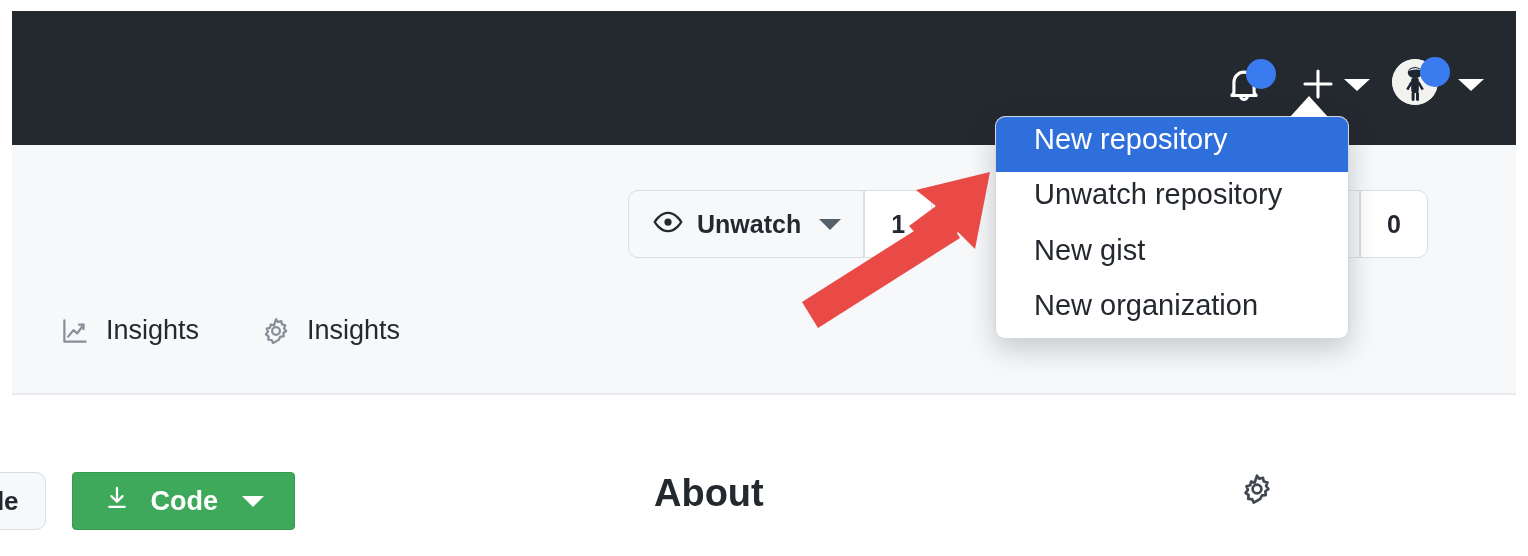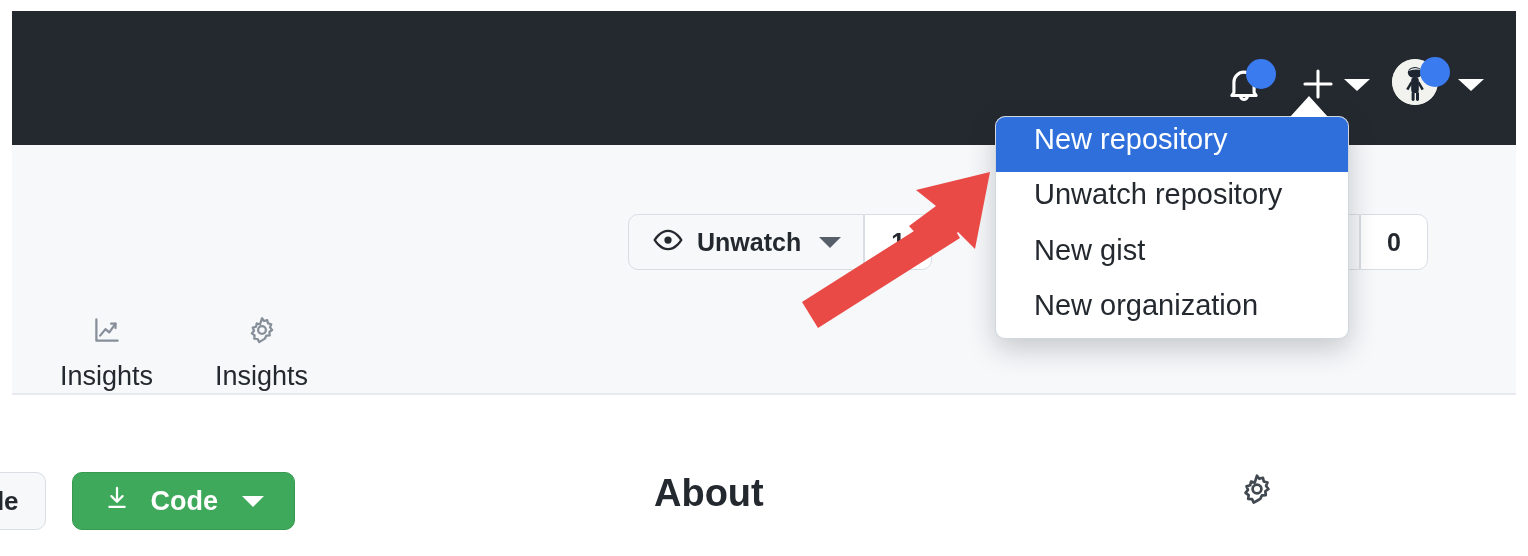--- a/index.html
+++ b/index.html
@@ -121,24 +121,23 @@
   .avatar-caret {
     position: absolute;
     left: 66px;
     top: 20px;
   }
 
   
   .btn-group {
     position: absolute;
     top: 190px;
-    height: 56px;
+    height: 68px;
     display: flex;
     align-items: stretch;
-    margin-top: 24px;
   }
   .gh-btn {
     background: #f6f8fa;
     border: 1px solid #d8dee4;
     color: #24292f;
     font-size: 25px;
     font-weight: bold;
     display: flex;
     align-items: center;
     box-sizing: border-box;
@@ -176,21 +175,20 @@
     display: flex;
     align-items: center;
     gap: 62px;
   }
   .nav-item {
     display: flex;
     align-items: center;
     gap: 16px;
     font-size: 27px;
     color: #24292f;
-    flex-direction: column;
   }
   .nav-icon { color: #868f99; display: flex; }
 
   
   .file-row {
     position: absolute;
     top: 472px;
     left: -46px;
     display: flex;
     align-items: center;
@@ -207,21 +205,21 @@
     padding: 0 26px;
     font-size: 26px;
     font-weight: bold;
     color: #24292f;
     box-sizing: border-box;
     white-space: nowrap;
   }
   .code-btn {
     background: #3fa95b;
     border: 1px solid #37994f;
-    border-radius: 10px;
+    border-radius: 4px;
     height: 58px;
     display: flex;
     align-items: center;
     gap: 20px;
     padding: 0 30px;
     font-size: 27px;
     font-weight: bold;
     color: #ffffff;
     box-sizing: border-box;
   }

